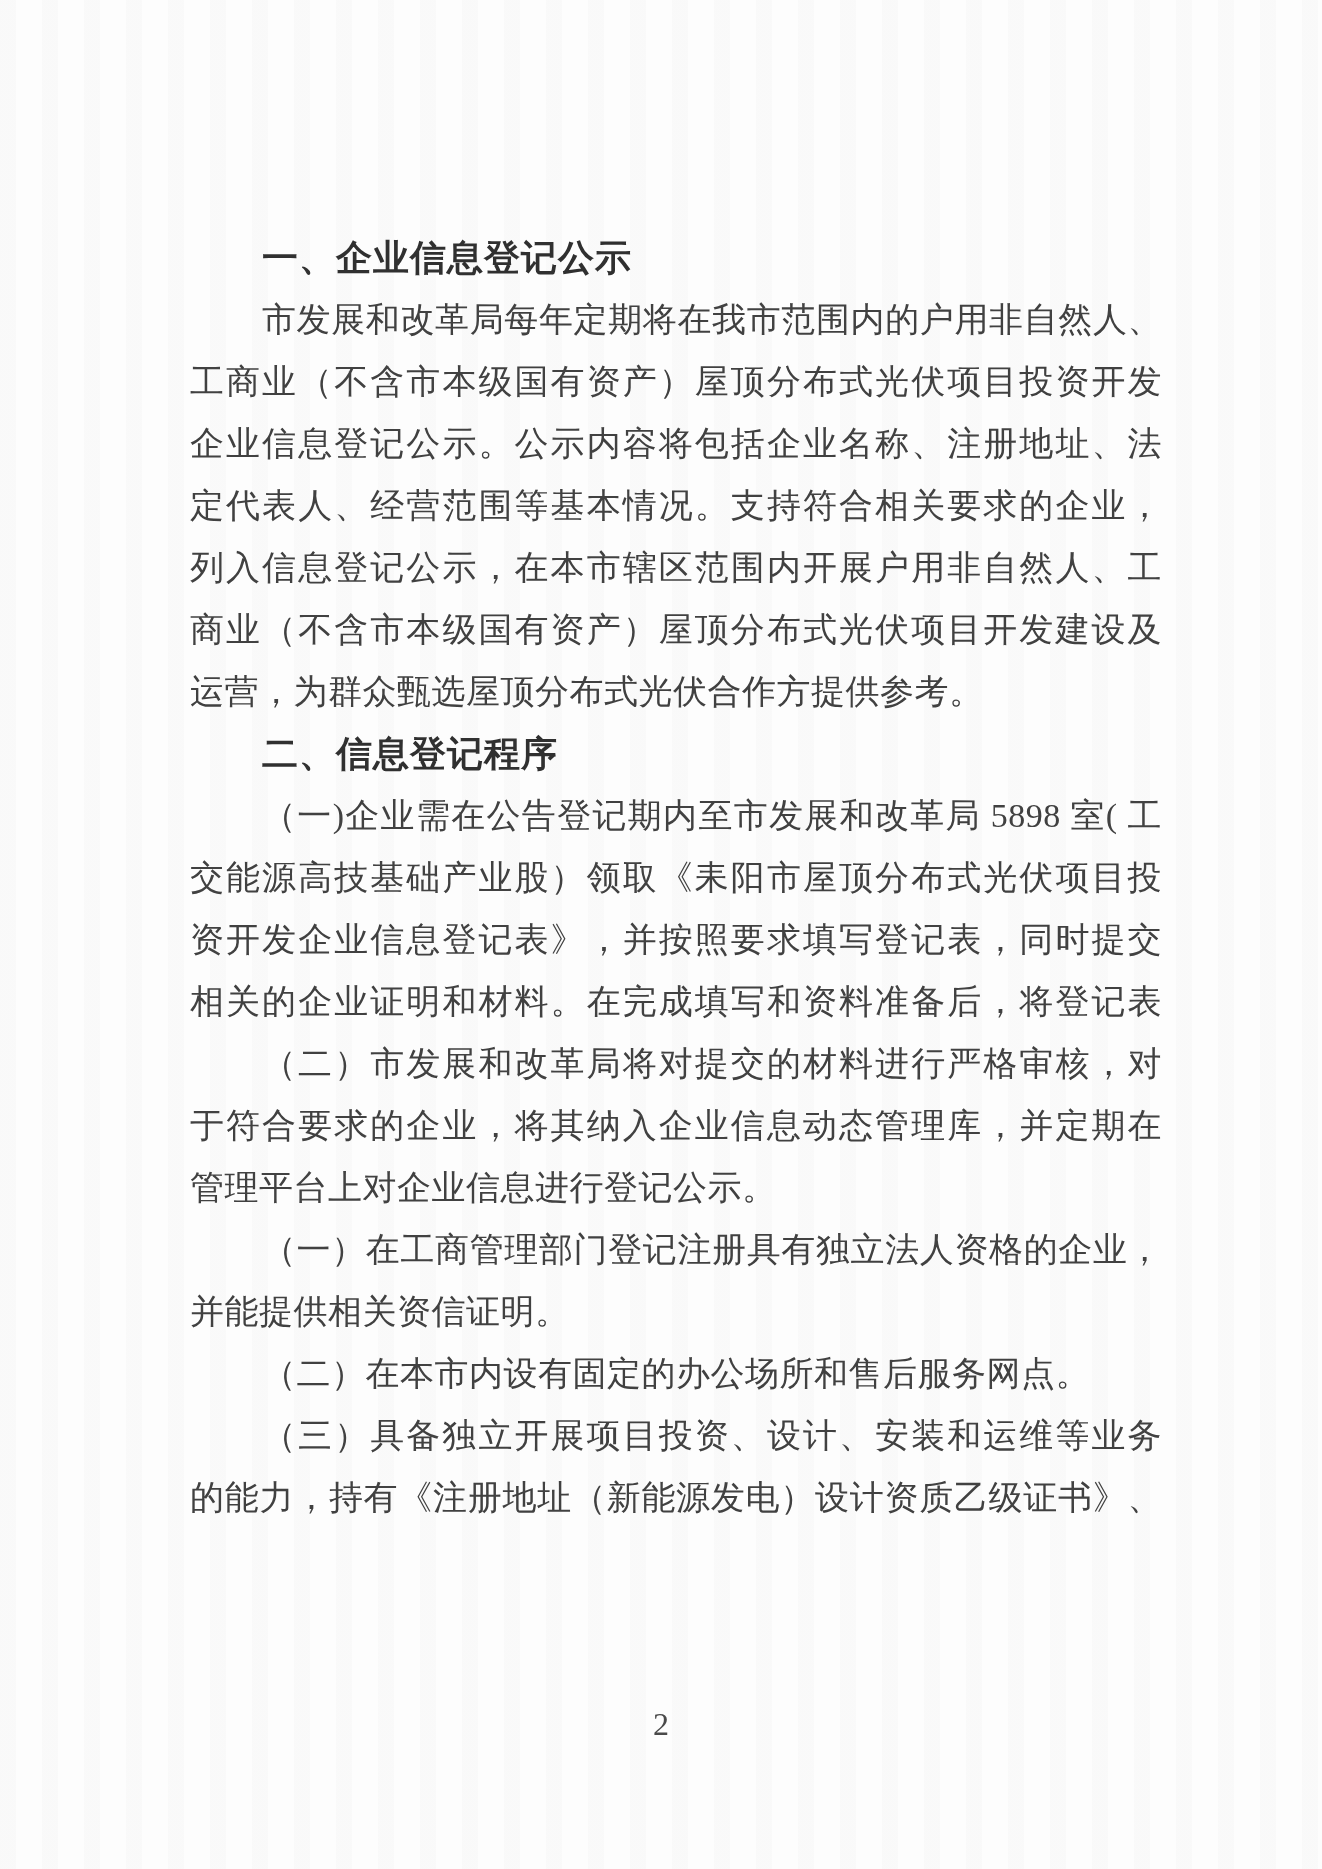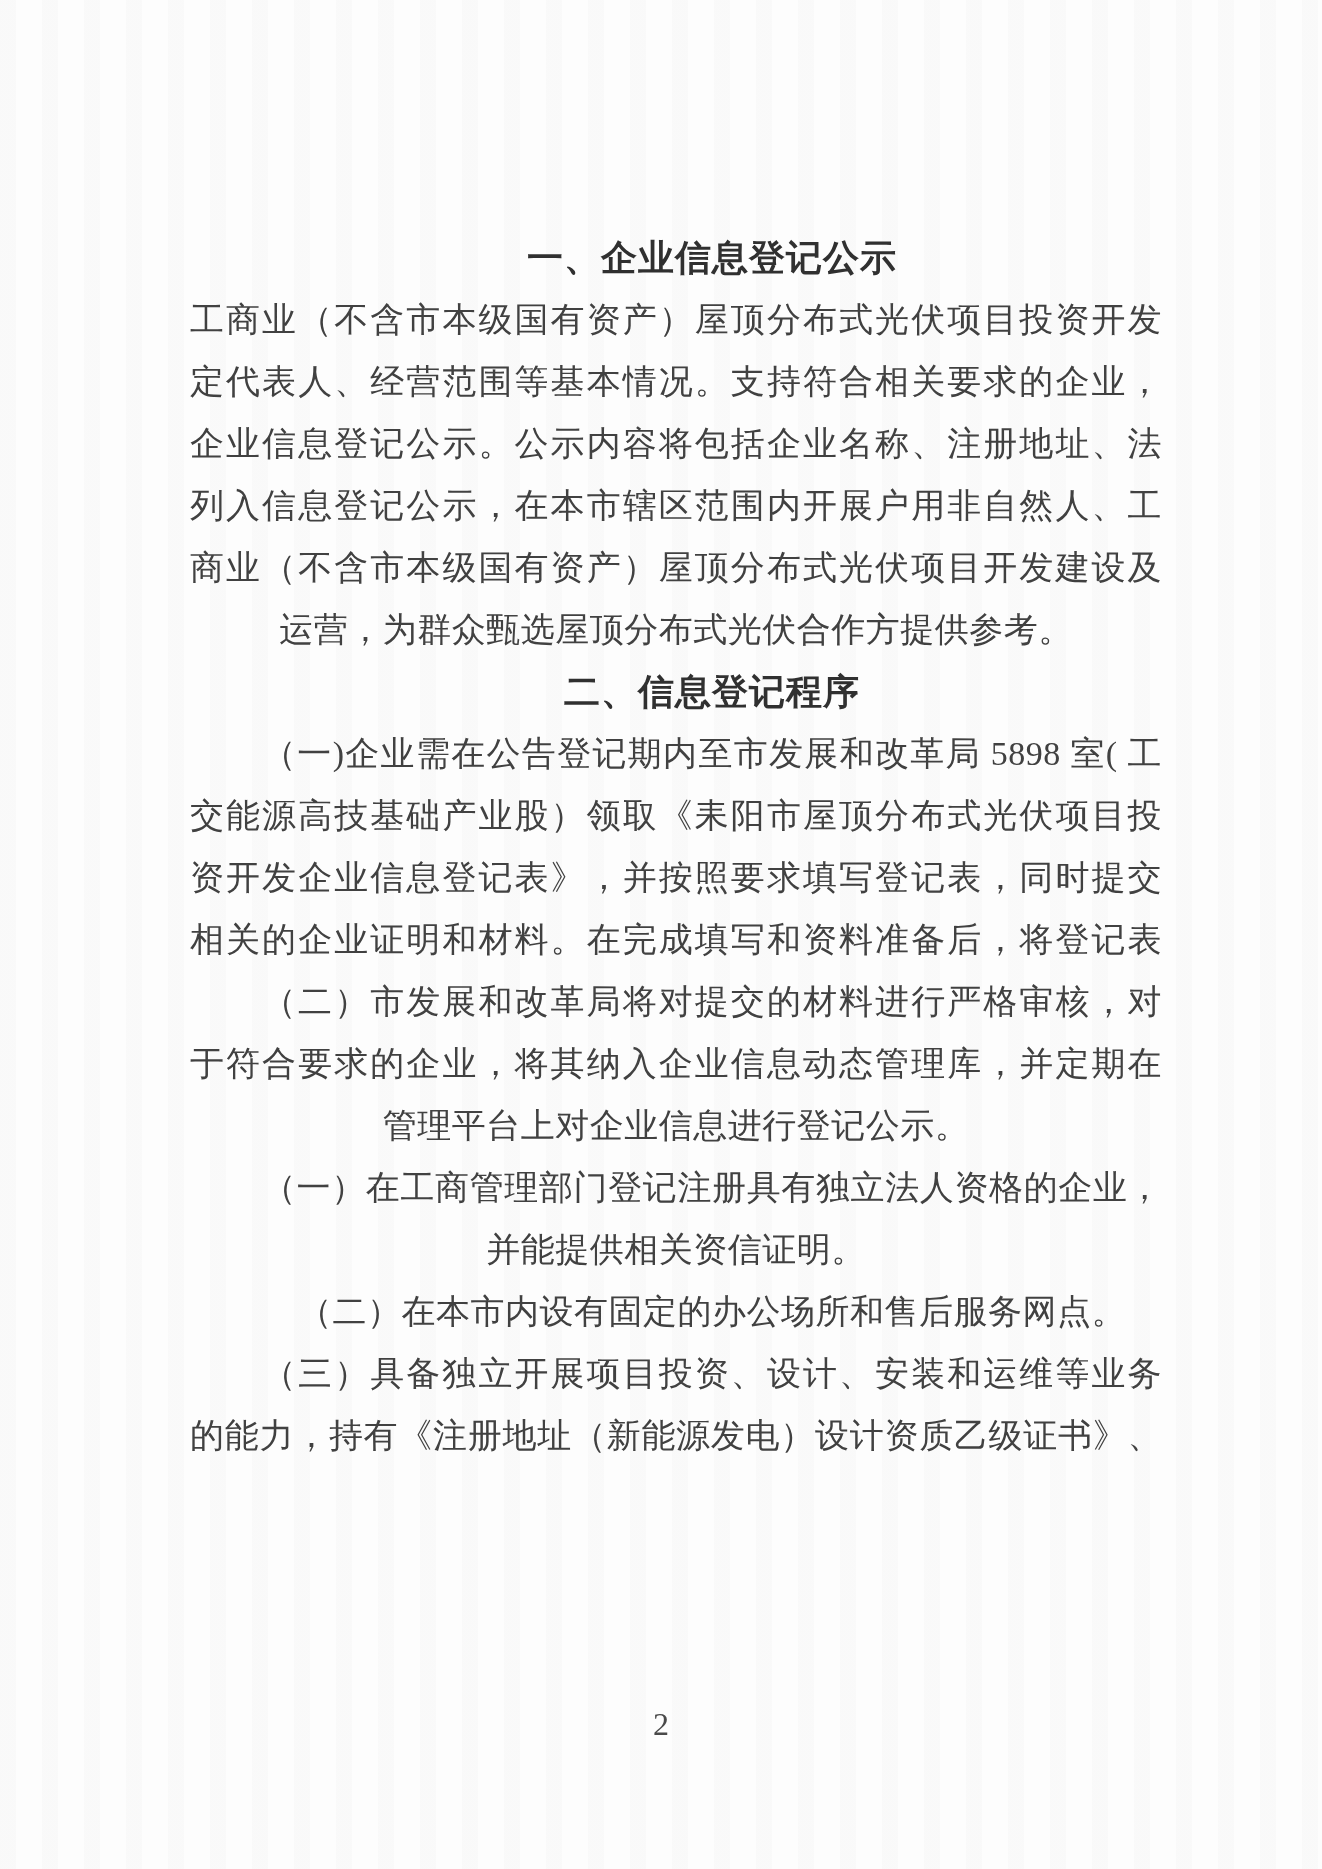--- a/index.html
+++ b/index.html
@@ -29,21 +29,20 @@
     top: 227px;
     width: 972px;
   }
   .line {
     height: 62px;
     line-height: 62px;
     font-size: 34px;
     color: #414141;
     white-space: nowrap;
     letter-spacing: 0.5px;
-    text-align: center;
   }
   .justify {
     white-space: normal;
     text-align: justify;
     text-align-last: justify;
   }
   .indent {
     padding-left: 72px;
   }
   .heading {
@@ -65,23 +64,24 @@
   }
 </style>
 </head>
 <body>
 
 <div class="page">
   <div class="content">
 
     <div class="line heading indent">一、企业信息登记公示</div>
 
+    <div class="line indent justify">市发展和改革局每年定期将在我市范围内的户用非自然人、</div>
     <div class="line justify">工商业（不含市本级国有资产）屋顶分布式光伏项目投资开发</div>
+    <div class="line justify">企业信息登记公示。公示内容将包括企业名称、注册地址、法</div>
     <div class="line justify">定代表人、经营范围等基本情况。支持符合相关要求的企业，</div>
-    <div class="line justify">企业信息登记公示。公示内容将包括企业名称、注册地址、法</div>
     <div class="line justify">列入信息登记公示，在本市辖区范围内开展户用非自然人、工</div>
     <div class="line justify">商业（不含市本级国有资产）屋顶分布式光伏项目开发建设及</div>
     <div class="line">运营，为群众甄选屋顶分布式光伏合作方提供参考。</div>
 
     <div class="line heading indent">二、信息登记程序</div>
 
     <div class="line indent justify">（一)企业需在公告登记期内至市发展和改革局 5898 室( 工</div>
     <div class="line justify">交能源高技基础产业股）领取《耒阳市屋顶分布式光伏项目投</div>
     <div class="line justify">资开发企业信息登记表》，并按照要求填写登记表，同时提交</div>
     <div class="line justify">相关的企业证明和材料。在完成填写和资料准备后，将登记表</div>

